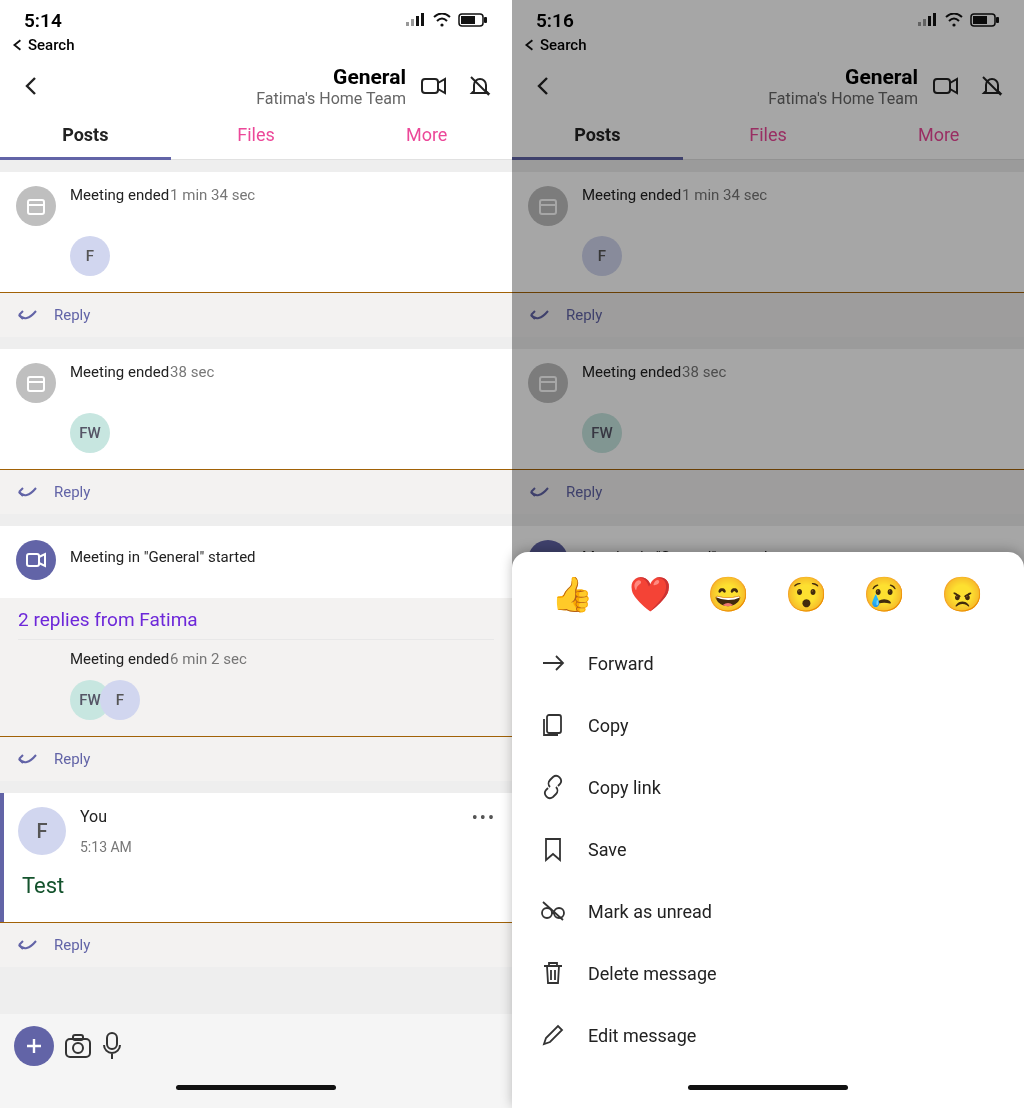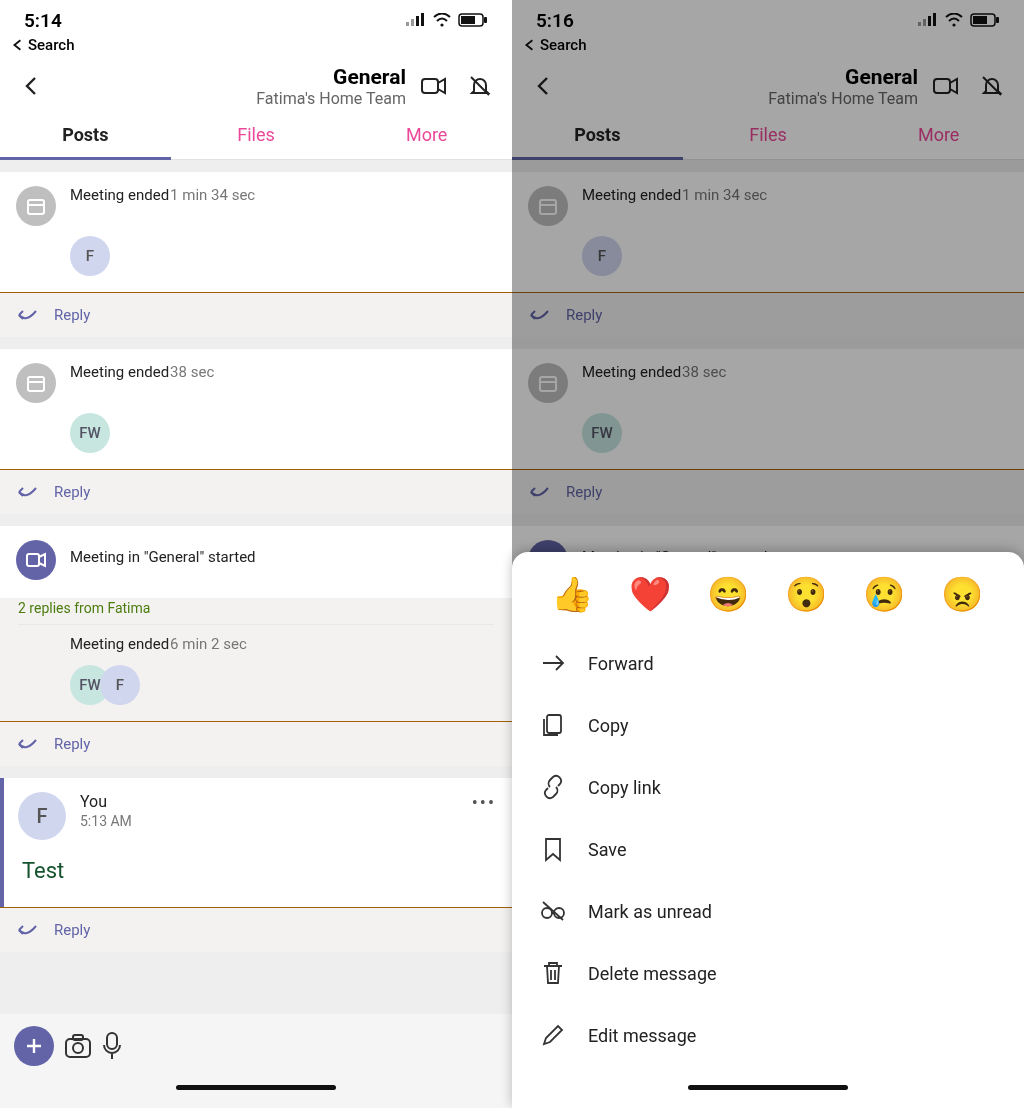--- a/index.html
+++ b/index.html
@@ -35,28 +35,28 @@
   .mline .lbl { color:#222; }
   .mline .dur { color:#777; }
   .avrow { padding:6px 16px 16px 70px; display:flex; gap:-8px; }
   .av { width:40px; height:40px; border-radius:50%; display:flex; align-items:center; justify-content:center; font-size:15px; font-weight:500; }
   .av.f { background:#d1d6ef; color:#555; }
   .av.fw { background:#c7e6e0; color:#556; }
   .av + .av { margin-left:-10px; }
   .replybar { background:#f3f2f1; padding:12px 16px; display:flex; align-items:center; gap:16px; font-size:15px; color:#6264a7; border-top:1px solid #a16207; }
   .replybar svg { stroke:#6264a7; }
   .gap { height:12px; }
-  .threadhead { padding:2px 18px 8px 18px; font-size:14px; color:#4d7c0f; }
+  .threadhead { padding:10px 18px 8px 18px; font-size:19px; color:#6d28d9; }
   .threadhead + hr { border:none; border-top:1px solid #e8e8e8; margin:0 18px; }
   .sub { padding:10px 16px 6px 70px; }
   .sub .mline { font-size:15px; }
   .msgblock { border-left:4px solid #6264a7; }
   .msghead { display:flex; align-items:flex-start; gap:14px; padding:14px 16px 0 14px; }
   .msghead .who { font-size:16px; color:#222; }
-  .msghead .ts { font-size:14px; color:#777; margin-top:2px; }
+  .msghead .ts { font-size:14px; color:#777; margin-top:13px; }
   .more { margin-left:auto; color:#555; letter-spacing:2px; font-size:18px;}
   .msgbody { padding:18px 18px 24px 18px; font-size:22px; color:#14532d; }
   
   .composer { background:#f5f5f5; padding:12px 14px 0 14px; display:flex; align-items:center; gap:10px; }
   .plus { width:40px; height:40px; border-radius:50%; background:#6264a7; display:flex; align-items:center; justify-content:center; }
   .plus svg { stroke:#fff; }
   .msgbox { flex:1; height:44px; background:#fff; border:1px solid #ddd; border-radius:22px; display:flex; align-items:center; padding:0 12px; gap:10px; color:#888; font-size:16px; }
   .msgbox span { flex:1; }
   .chand { height:42px; display:flex; align-items:center; justify-content:center; background:#f5f5f5;}
   .chand .bar { width:160px; height:5px; border-radius:3px; background:#111; }

